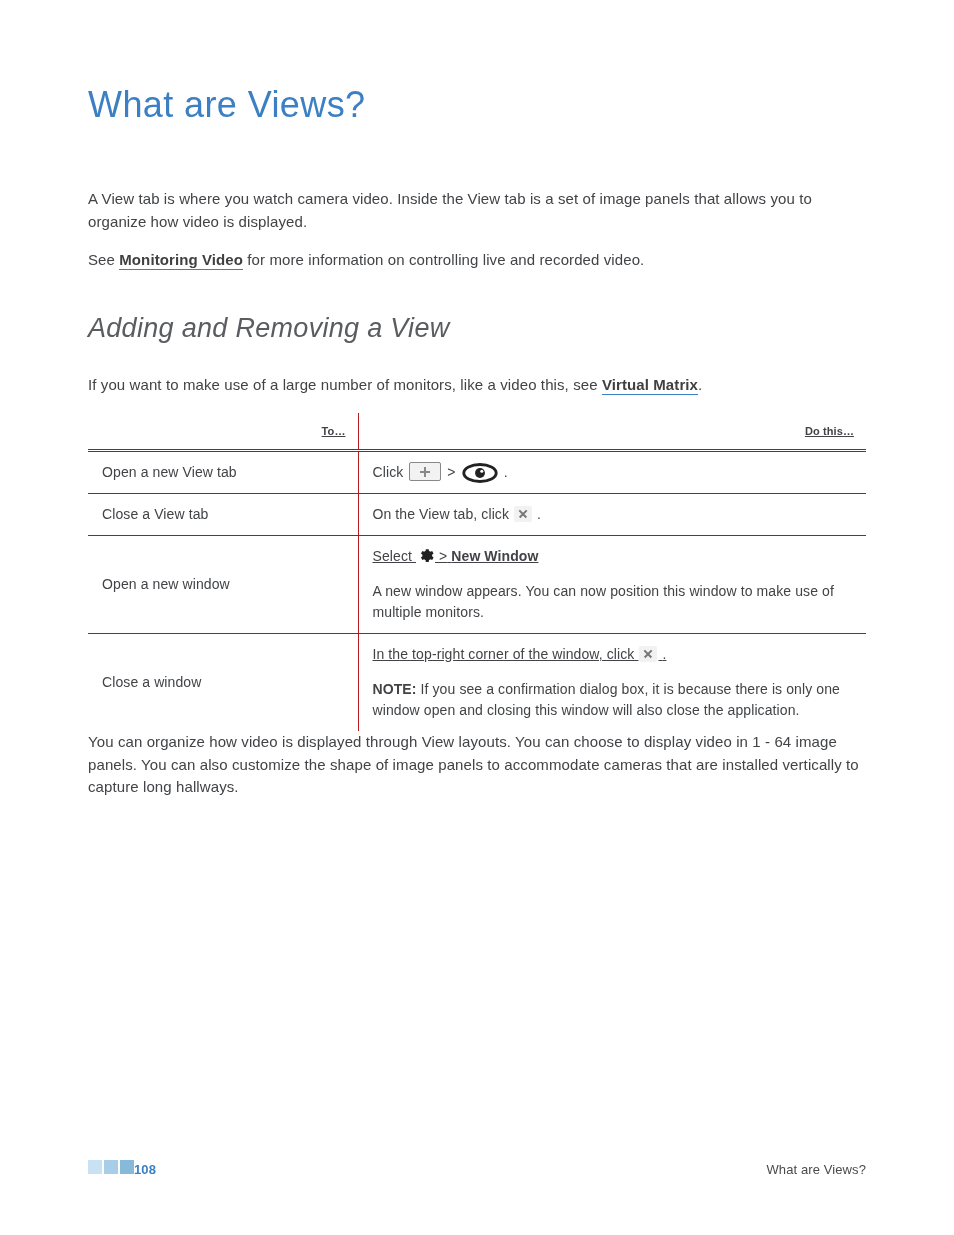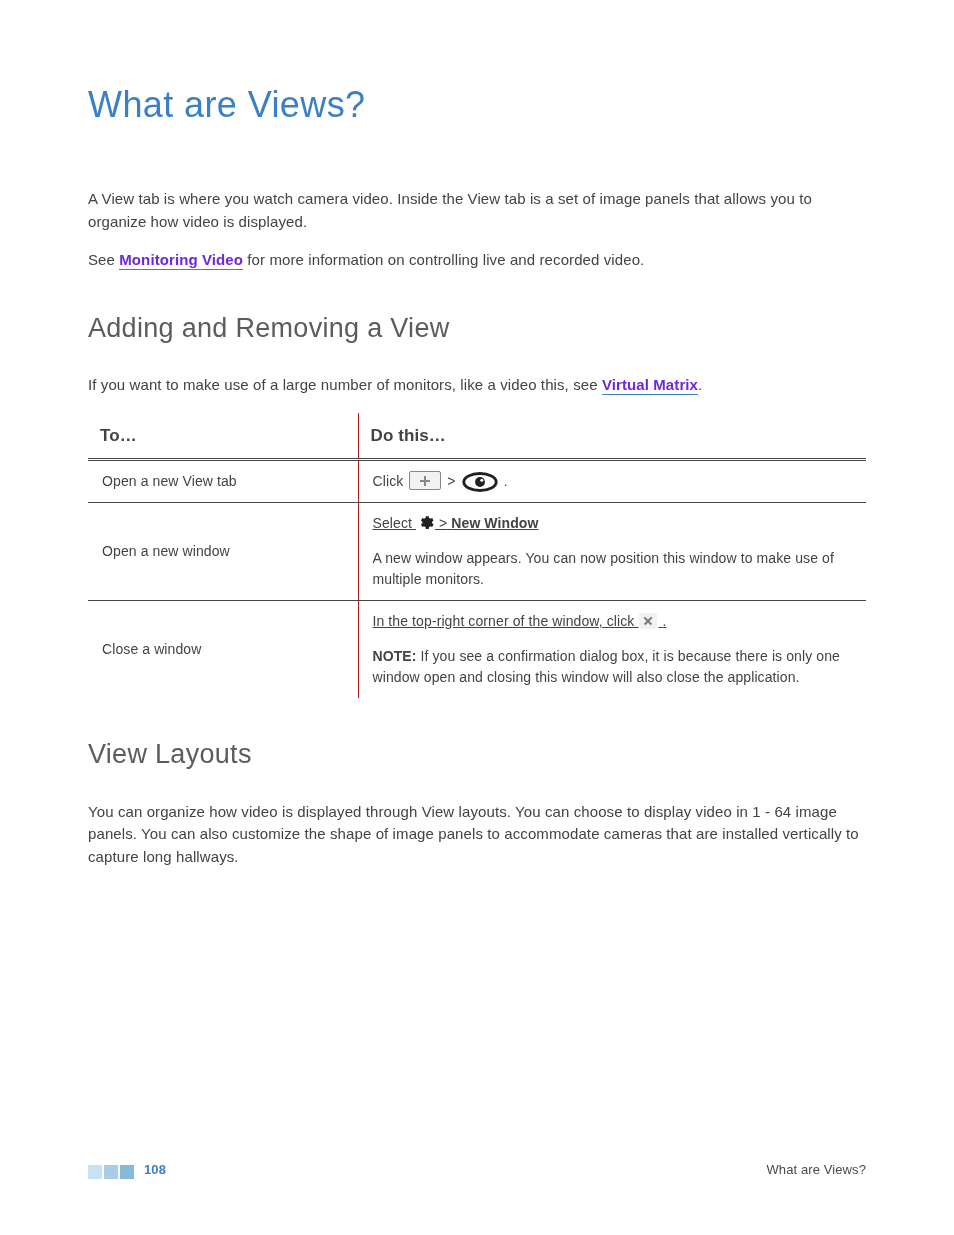--- a/index.html
+++ b/index.html
@@ -25,40 +25,42 @@
     letter-spacing: 0.4px;
     margin-bottom: 56px;
   }
   h2 {
     color: #5a5c5f;
     font-weight: 300;
     font-size: 27px;
     letter-spacing: 0.3px;
     margin-top: 36px;
     margin-bottom: 26px;
+    font-style: italic;
   }
   p { margin-bottom: 16px; }
   a.link {
-    color: #6d28d9;
+    color: #404040;
     font-weight: 700;
     text-decoration: none;
     border-bottom: 1px solid #3b7fc4;
     padding-bottom: 1px;
   }
   table {
     width: 100%;
     border-collapse: collapse;
     margin-top: 8px;
   }
   th {
     font-weight: 700;
     padding: 10px 12px 10px 12px;
     border-bottom: 3px double #444;
-    text-align: left;
-    font-size: 17px;
+    text-align: right;
+    font-size: 11px;
+    text-decoration: underline;
   }
   th + th, td + td {
     border-left: 1px solid #b91c1c;
   }
   td {
     border-bottom: 1px solid #444;
     padding: 10px 14px;
     vertical-align: middle;
     font-size: 14px;
   }
@@ -126,21 +128,21 @@
     position: absolute;
     left: 0; right: 0;
     bottom: 56px;
     padding: 0 88px;
     display: flex;
     justify-content: space-between;
     align-items: center;
     font-size: 13px;
     color: #4a4a4a;
   }
-  .footer-left { display: flex; align-items: flex-end; gap: 10px; }
+  .footer-left { display: flex; align-items: flex-start; }
   .pagenum { color: #3b7fc4; font-weight: 600; font-size: 13px; }
   .footer-blocks { display: flex; gap: 2px; }
   .fb {
     width: 14px; height: 14px; display: inline-block;
   }
   .fb1 { background: #c9e2f3; }
   .fb2 { background: #a7cde8; }
   .fb3 { background: #87b9db; }
 </style>
 </head>
@@ -179,20 +181,28 @@
             <svg viewBox="0 0 40 22">
               <ellipse cx="20" cy="11" rx="18" ry="9.5" fill="none" stroke="#222" stroke-width="3.2"></ellipse>
               <circle cx="20" cy="11" r="5.5" fill="#222"></circle>
               <circle cx="22" cy="9" r="1.7" fill="#fff"></circle>
             </svg>
           </span>
           <span>.</span>
         </td>
       </tr>
 
+      <tr>
+        <td class="col-to">Close a View tab</td>
+        <td>
+          <span>On the View tab, click </span>
+          <span class="icon-close"></span>
+          <span>.</span>
+        </td>
+      </tr>
 
       <tr>
         <td class="col-to">Open a new window</td>
         <td>
           <div class="row3-line1">
             <span>Select</span>
             <span class="icon-gear">
               <svg viewBox="0 0 24 24">
                   <path fill="#222" d="M12 8.5A3.5 3.5 0 1 0 15.5 12 3.5 3.5 0 0 0 12 8.5Zm9.4 3.5a7.6 7.6 0 0 0-.1-1.1l2.1-1.6-2-3.5-2.5 1a7.5 7.5 0 0 0-1.9-1.1L16.5 3h-4l-.5 2.7a7.5 7.5 0 0 0-1.9 1.1l-2.5-1-2 3.5 2.1 1.6a7.6 7.6 0 0 0 0 2.2L5.6 14.7l2 3.5 2.5-1a7.5 7.5 0 0 0 1.9 1.1l.5 2.7h4l.5-2.7a7.5 7.5 0 0 0 1.9-1.1l2.5 1 2-3.5-2.1-1.6A7.6 7.6 0 0 0 21.4 12Z"></path>
                 </svg>
@@ -213,21 +223,20 @@
             <span>.</span>
           </div>
           <div>
             <b>NOTE:</b><span> If you see a confirmation dialog box, it is because there is only one window open and closing this window will also close the application.</span>
           </div>
         </td>
       </tr>
     </tbody>
   </table>
 
-  <h2>View Layouts</h2>
   <p>You can organize how video is displayed through View layouts. You can choose to display video in 1 - 64 image panels. You can also customize the shape of image panels to accommodate cameras that are installed vertically to capture long hallways.</p>
 
 </div>
 
 <div class="footer">
   <div class="footer-left">
     <span class="footer-blocks">
       <span class="fb fb1"></span>
         <span class="fb fb2"></span>
         <span class="fb fb3"></span>

